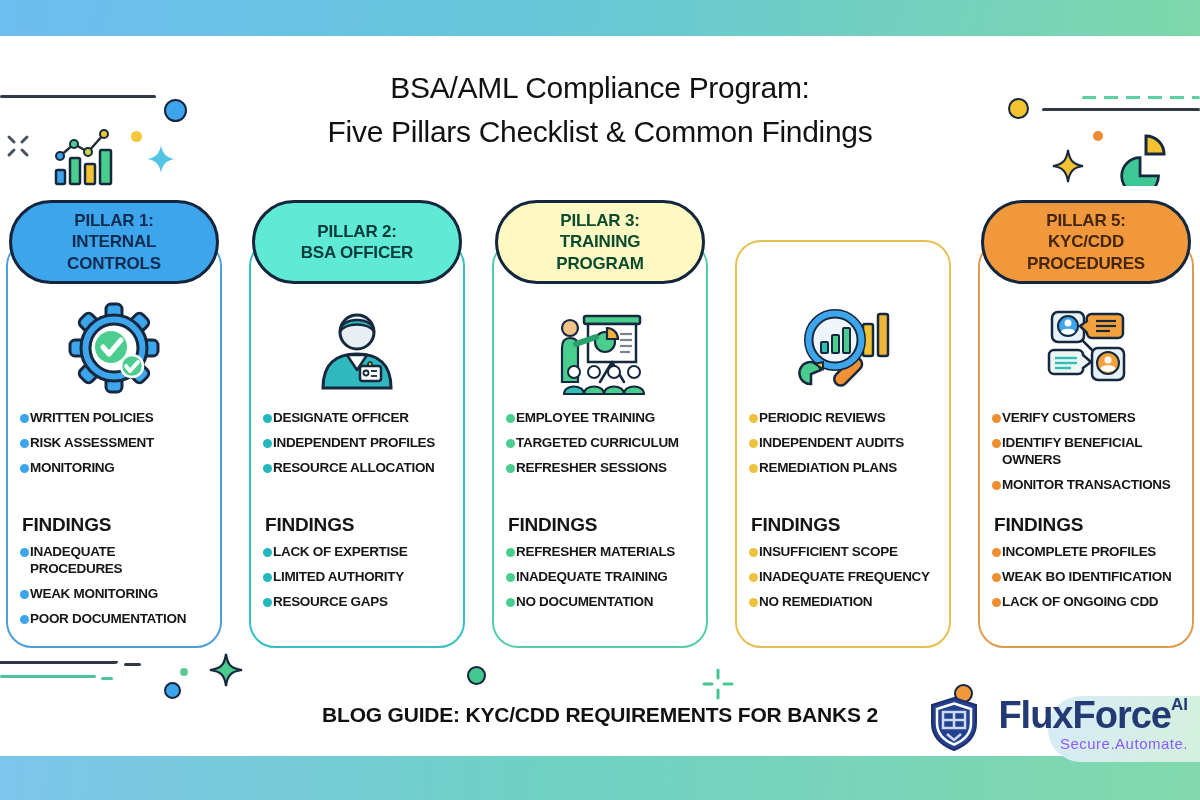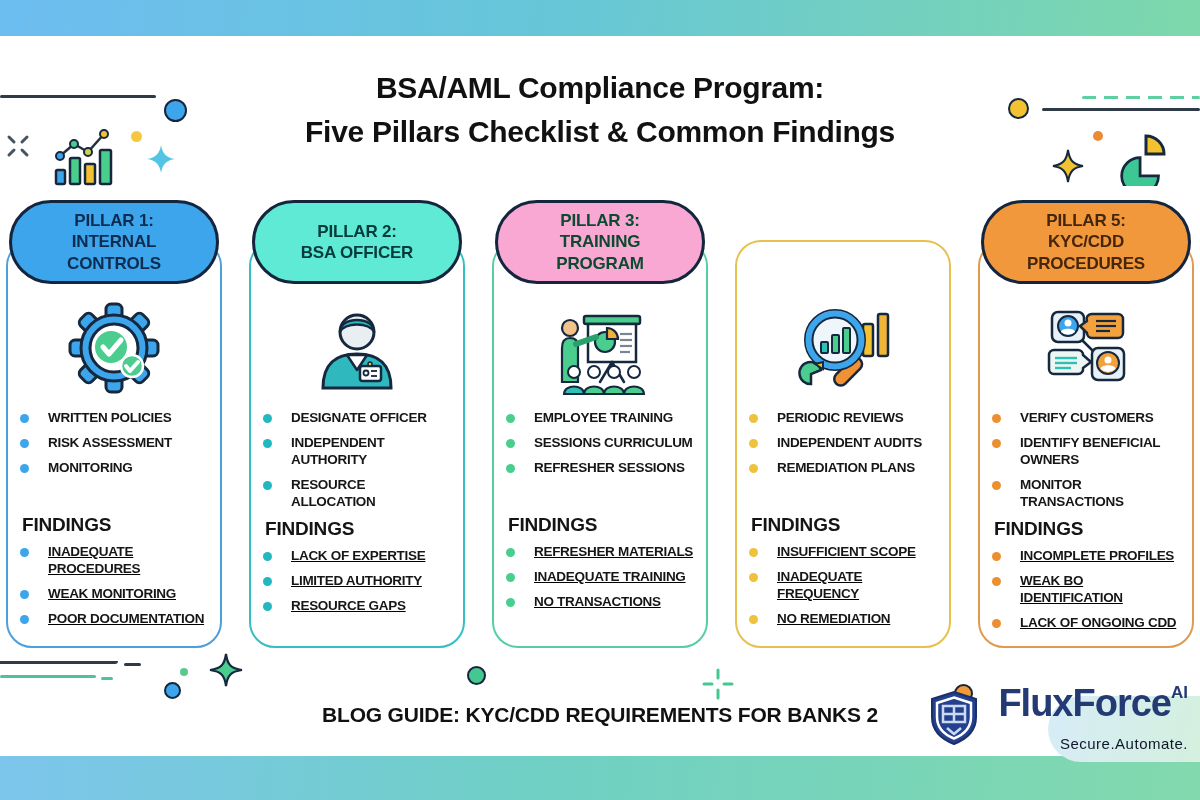--- a/index.html
+++ b/index.html
@@ -5,53 +5,53 @@
   * { margin:0; padding:0; box-sizing:border-box; }
   body { font-family:"Liberation Sans", sans-serif; }
   .page { position:relative; width:1200px; height:800px; background:#ffffff; overflow:hidden; }
 
   .band-top { position:absolute; top:0; left:0; width:100%; height:36px;
     background:linear-gradient(95deg,#6dbdf0 0%,#66c6d8 45%,#7dd8ab 100%); }
   .band-bottom { position:absolute; bottom:0; left:0; width:100%; height:44px;
     background:linear-gradient(95deg,#7cc5ec 0%,#6fd0c4 45%,#82d9ad 100%); }
 
   .title { position:absolute; top:66px; left:0; width:100%; text-align:center;
-    font-size:30px; font-weight:bold; color:#111; line-height:1.45; white-space:pre-line; letter-spacing:-0.3px; }
+    font-size:30px; font-weight:normal; color:#111; line-height:1.45; white-space:pre-line; letter-spacing:-0.3px; }
 
   .columns { position:absolute; top:200px; left:6px; right:6px; height:448px;
     display:flex; gap:27px; }
   .column { position:relative; flex:1; }
   .card { position:absolute; top:40px; left:0; right:0; bottom:0;
     background:#fff; border-radius:26px; padding:52px 12px 0 12px; }
   .pill { position:absolute; z-index:2; top:0; left:3px; right:3px; height:84px;
     border-radius:42px; border:3px solid #14263d; display:flex; align-items:center; justify-content:center;
     text-align:center; font-weight:bold; font-size:17px; line-height:1.25; white-space:pre-line; letter-spacing:-0.2px; }
   .p1 .card { border:2.5px solid #4d9fdb; } .p1 .pill { background:#3da5ec; color:#0e2c50; } .p1 .dot { background:#3da5ec; }
   .p2 .card { border:2.5px solid #35bfc2; } .p2 .pill { background:#5eead4; color:#063a3c; } .p2 .dot { background:#23b7be; }
-  .p3 .card { border:2.5px solid #55cfa0; } .p3 .pill { background:#f9a8d4; color:#0b4a2e; } .p3 .dot { background:#49ce8e; }
+  .p3 .card { border:2.5px solid #55cfa0; } .p3 .pill { background:#fef9c3; color:#0b4a2e; } .p3 .dot { background:#49ce8e; }
   .p4 .card { border:2.5px solid #e6c14f; } .p4 .pill { background:#f6c52e; color:#3a2b06; } .p4 .dot { background:#eec23c; }
   .p5 .card { border:2.5px solid #de9b4f; } .p5 .pill { background:#f1983c; color:#45260a; } .p5 .dot { background:#ee8f2f; }
 
   .icon-wrap { height:108px; display:flex; align-items:center; justify-content:center; }
   ul.items { list-style:none; margin-top:8px; min-height:100px; }
-  ul.items li { display:flex; gap:19px; margin-bottom:8px; align-items:flex-start; }
+  ul.items li { display:flex; gap:1px; margin-bottom:8px; align-items:flex-start; }
   .dot { width:9px; height:9px; border-radius:50%; flex:0 0 9px; margin-top:4px; }
   .item-label { font-size:13.5px; font-weight:bold; color:#161616; line-height:1.25; letter-spacing:-0.3px; }
   .findings-label { font-size:19px; font-weight:bold; color:#151515; margin:4px 0 8px 2px; letter-spacing:-0.2px; }
-  ul.findings { min-height:0;text-decoration:underline; }
+  ul.findings { min-height:0; }
 
   .footer-text { position:absolute; bottom:73px; left:0; width:100%; text-align:center;
     font-size:21px; font-weight:bold; color:#111; letter-spacing:-0.2px; }
 
   .logo-blob { position:absolute; right:0; bottom:38px; width:152px; height:66px;
     border-radius:33px 0 0 33px; background:linear-gradient(100deg,#d7ecf7,#d4f0de); }
   .logo { position:absolute; right:12px; bottom:48px; display:flex; align-items:center; gap:20px; z-index:5; }
   .brand-line { font-size:38px; font-weight:800; color:#243a75; letter-spacing:-1px; line-height:1; }
   .brand-line sup { font-size:17px; font-weight:800; vertical-align:18px; letter-spacing:0; }
-  .tagline { text-align:right; font-size:15px; color:#0f172a; letter-spacing:0.5px; margin-top:13px; }
+  .tagline { text-align:right; font-size:15px; color:#8b5cf6; letter-spacing:0.5px; margin-top:1px; }
 
   .deco { position:absolute; }
   .line { height:3px; background:#2e3a46; border-radius:2px; }
   .tealline { height:3px; background:#4cc39a; border-radius:2px; }
   .circ { border-radius:50%; border:2.5px solid #14263d; }
 </style>
 </head>
 <body>
 
 <div class="page">
@@ -193,21 +193,21 @@
             <circle cx="63" cy="66" r="2" fill="#f2c230" stroke="#16283e" stroke-width="1.5"></circle>
           </svg>
         </div>
         <ul class="items">
           <li>
               <span class="dot"></span>
               <span class="item-label">DESIGNATE OFFICER</span>
             </li>
           <li>
               <span class="dot"></span>
-              <span class="item-label">INDEPENDENT AUTHORITY</span>
+              <span class="item-label">INDEPENDENT PROFILES</span>
             </li>
           <li>
               <span class="dot"></span>
               <span class="item-label">RESOURCE ALLOCATION</span>
             </li>
         </ul>
         <div class="findings-label">FINDINGS</div>
         <ul class="items findings">
           <li>
               <span class="dot"></span>
@@ -258,40 +258,40 @@
             </g>
           </svg>
         </div>
         <ul class="items">
           <li>
               <span class="dot"></span>
               <span class="item-label">EMPLOYEE TRAINING</span>
             </li>
           <li>
               <span class="dot"></span>
-              <span class="item-label">SESSIONS CURRICULUM</span>
+              <span class="item-label">TARGETED CURRICULUM</span>
             </li>
           <li>
               <span class="dot"></span>
               <span class="item-label">REFRESHER SESSIONS</span>
             </li>
         </ul>
         <div class="findings-label">FINDINGS</div>
         <ul class="items findings">
           <li>
               <span class="dot"></span>
               <span class="item-label">REFRESHER MATERIALS</span>
             </li>
           <li>
               <span class="dot"></span>
               <span class="item-label">INADEQUATE TRAINING</span>
             </li>
           <li>
               <span class="dot"></span>
-              <span class="item-label">NO TRANSACTIONS</span>
+              <span class="item-label">NO DOCUMENTATION</span>
             </li>
         </ul>
       </div>
     </div>
 
     <div class="column p4">
       <div class="card">
         <div class="icon-wrap">
           <svg width="100" height="100" viewBox="0 0 100 100">
             <rect x="70" y="26" width="10" height="32" rx="2" fill="#f2c230" stroke="#16283e" stroke-width="2.5"></rect>

